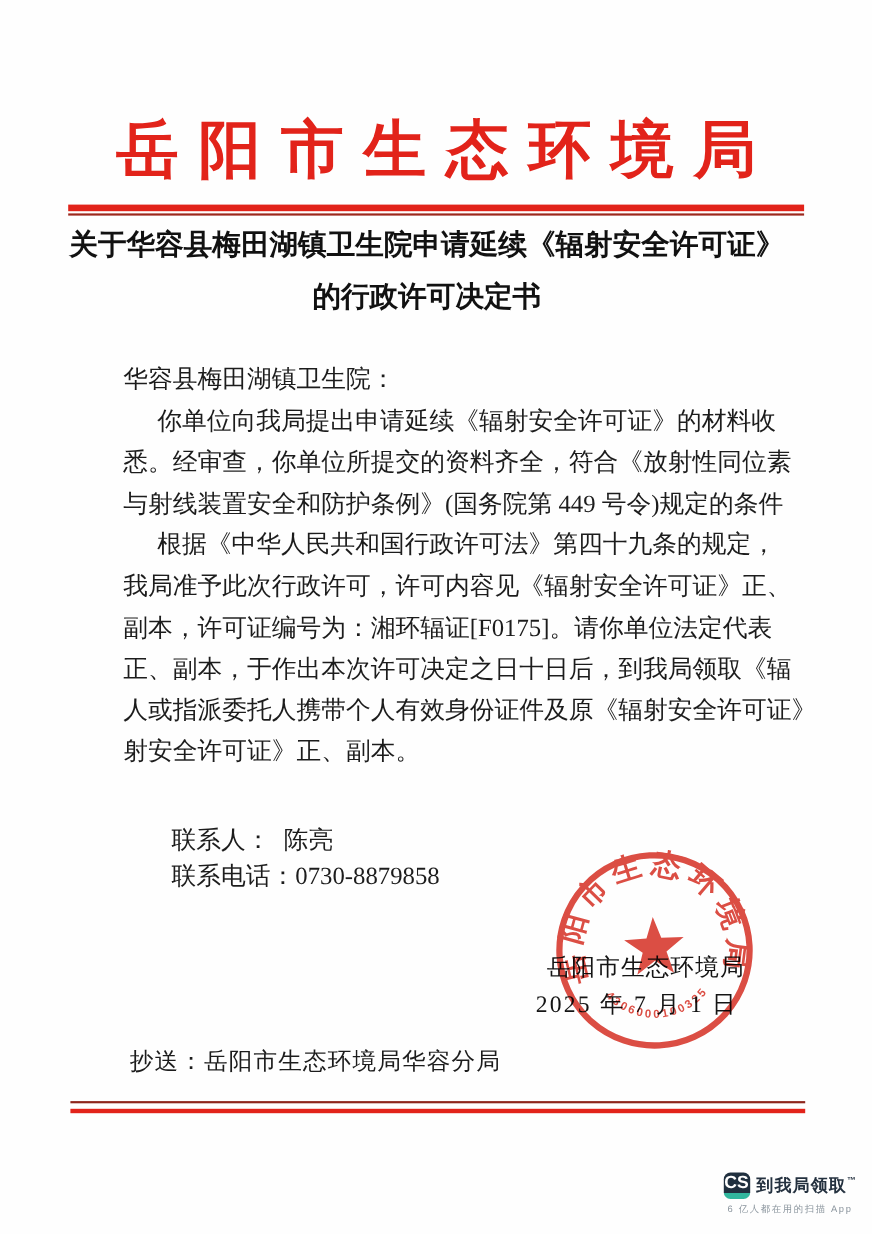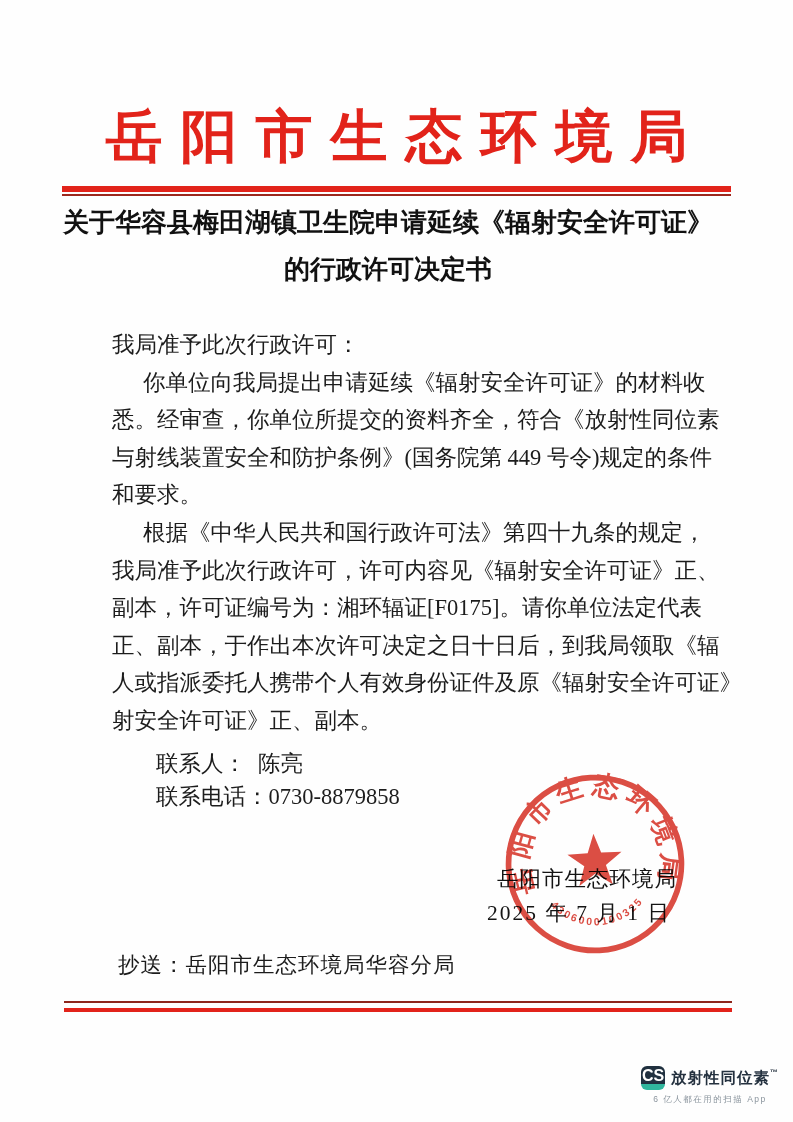--- a/index.html
+++ b/index.html
@@ -109,25 +109,24 @@
     <div class="gap"></div>
     <div class="thin"></div>
   </div>
 
   <div class="doc-title">
     <div>关于华容县梅田湖镇卫生院申请延续《辐射安全许可证》</div>
     <div>的行政许可决定书</div>
   </div>
 
   <div class="body-text">
-    <div class="line">我局准予此次行政许可：</div>
+    <div class="line">华容县梅田湖镇卫生院：</div>
     <div class="line indent">你单位向我局提出申请延续《辐射安全许可证》的材料收</div>
     <div class="line">悉。经审查，你单位所提交的资料齐全，符合《放射性同位素</div>
     <div class="line">与射线装置安全和防护条例》(国务院第 449 号令)规定的条件</div>
-    <div class="line">和要求。</div>
     <div class="line indent">根据《中华人民共和国行政许可法》第四十九条的规定，</div>
     <div class="line">我局准予此次行政许可，许可内容见《辐射安全许可证》正、</div>
     <div class="line">副本，许可证编号为：湘环辐证[F0175]。请你单位法定代表</div>
     <div class="line">正、副本，于作出本次许可决定之日十日后，到我局领取《辐</div>
     <div class="line">人或指派委托人携带个人有效身份证件及原《辐射安全许可证》</div>
     <div class="line">射安全许可证》正、副本。</div>
   </div>
 
   <div class="contact">
     <div>
@@ -160,18 +159,18 @@
 
   <div class="footer-rule">
     <div class="thin"></div>
     <div class="gap"></div>
     <div class="thick"></div>
   </div>
 
   <div class="watermark">
     <div class="wm-row">
       <div class="cs-badge">CS</div>
-      <div class="wm-name"><span>放射性同位素</span><sup class="wm-tm">™</sup></div>
+      <div class="wm-name"><span>到我局领取</span><sup class="wm-tm">™</sup></div>
     </div>
     <div class="wm-tagline">6 亿人都在用的扫描 App</div>
   </div>
 
 </div>
 
 </body></html>

